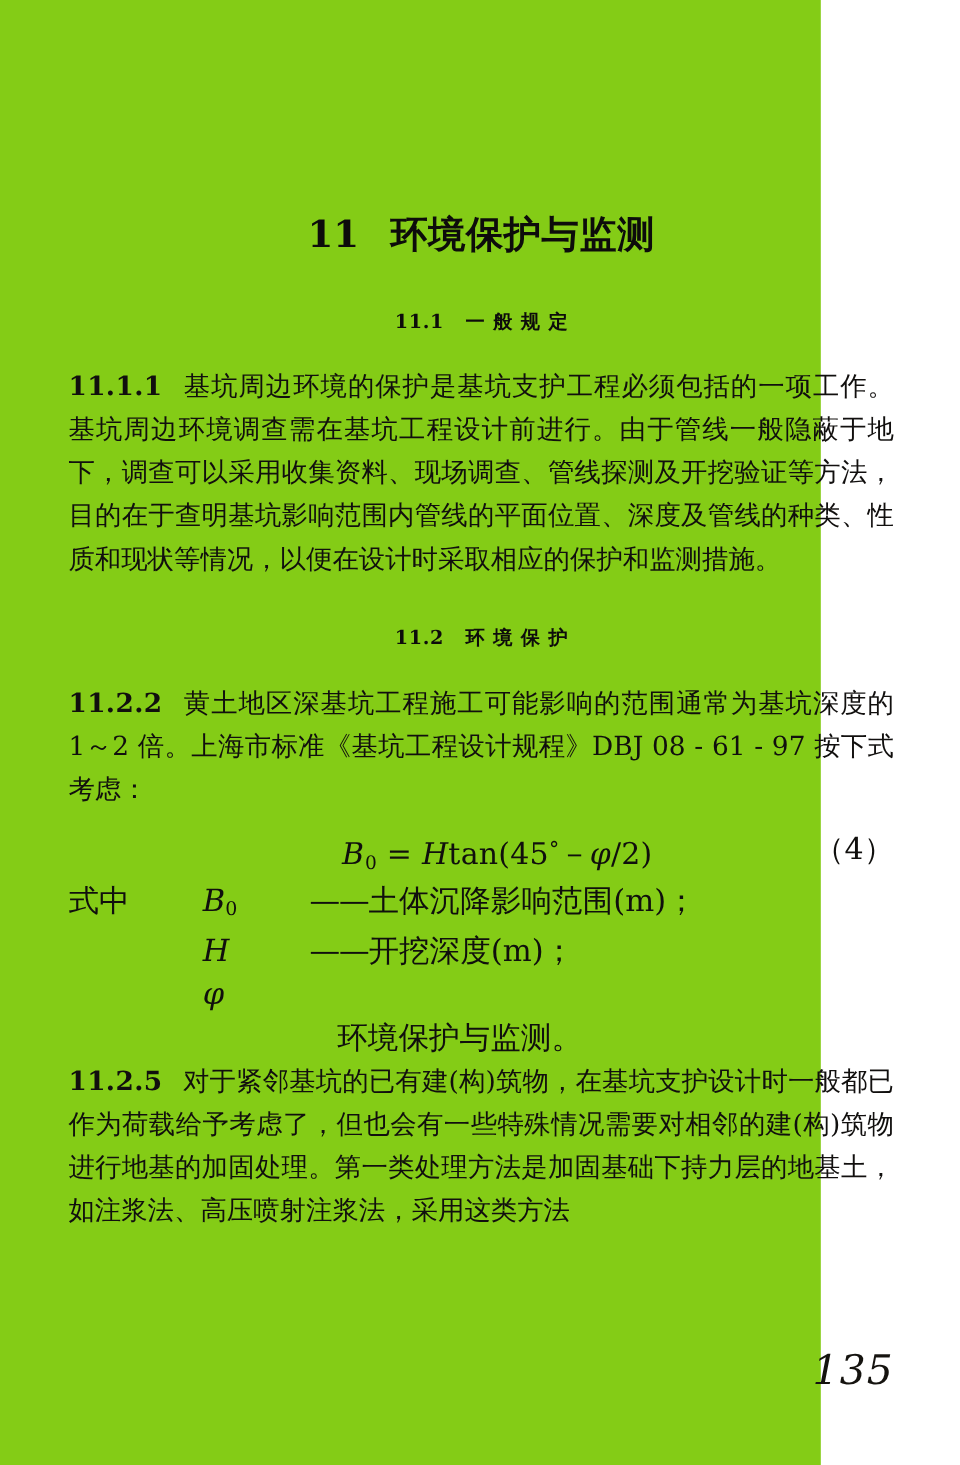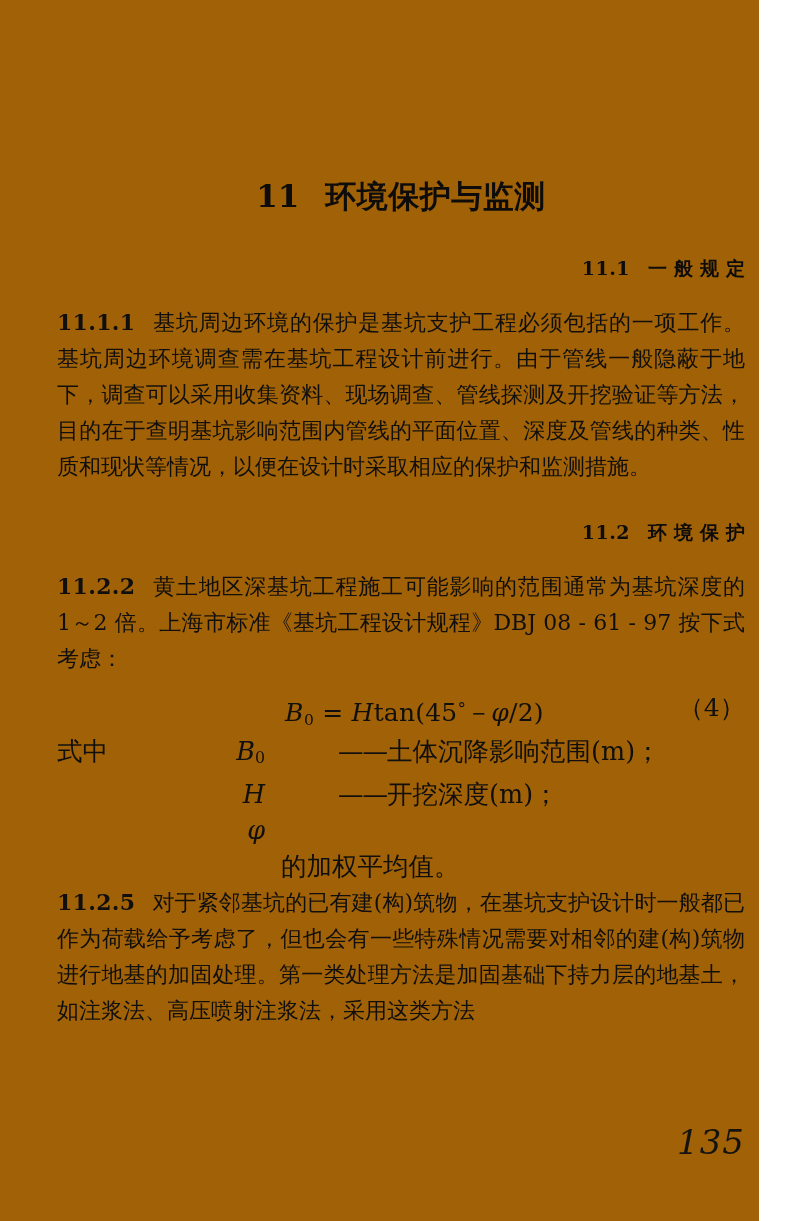--- a/index.html
+++ b/index.html
@@ -13,23 +13,23 @@
     height: 1221px;
     position: relative;
     font-family: "DejaVu Serif", "Liberation Serif", serif;
     color: #100f0d;
     overflow: hidden;
   }
 
   .page {
     position: absolute;
     inset: 0;
-    width: 759px;
+    width: 684px;
     height: 1221px;
-    background: #a16207;
+    background: #84cc16;
     text-decoration: underline;
   }
 
   
   .content {
     position: absolute;
     left: 57px;
     top: 0;
     width: 688px;   
   }
@@ -44,22 +44,22 @@
     letter-spacing: 0.5px;
     color: #0d0c0b;
   }
   .chapter-title .num {
     margin-right: 26px;
     letter-spacing: 0;
   }
 
   
   .section-heading {
-    text-align: right;
-    font-size: 19px;
+    text-align: center;
+    font-size: 16px;
     font-weight: bold;
     line-height: 30px;
     color: #0d0c0b;
   }
   .section-heading .num {
     letter-spacing: 0.5px;
     margin-right: 18px;
   }
   .section-heading .txt {
     letter-spacing: 7px;
@@ -129,31 +129,30 @@
   
   .where-block {
     margin-top: 6px;
     font-size: 25.5px;
     line-height: 36px;
   }
   .where-row {
     display: flex;
     align-items: baseline;
     white-space: nowrap;
-    gap: 40px;
   }
   .where-label {
     width: 112px;
     flex: 0 0 112px;
     text-align: left;
   }
   .where-sym {
     width: 56px;
     flex: 0 0 56px;
-    text-align: right;
+    text-align: left;
     font-style: italic;
     font-family: "DejaVu Serif", "Liberation Serif", serif;
   }
   .where-sym sub {
     font-size: 0.62em;
     font-style: normal;
     vertical-align: -0.22em;
   }
   .where-def {
     padding-left: 2px;
@@ -218,21 +217,21 @@
       </div>
       <div class="where-row">
         <span class="where-label"></span>
         <span class="where-sym"><span>H</span></span>
         <span class="where-def"><span class="dash">——</span><span>开挖深度(m)；</span></span>
       </div>
       <div class="where-row">
         <span class="where-label"></span>
         <span class="where-sym"><span>φ</span></span>
       </div>
-      <div class="where-cont">的加权平均值。</div>
+      <div class="where-cont">环境保护与监测。</div>
     </div>
 
 
     <p class="para">
       <span class="clause latin">11.2.5</span><span>对于紧邻基坑的已有建(构)筑物，在基坑支护设计时一般都已作为荷载给予考虑了，但也会有一些特殊情况需要对相邻的建(构)筑物进行地基的加固处理。第一类处理方法是加固基础下持力层的地基土，如注浆法、高压喷射注浆法，采用这类方法</span>
     </p>
 
   </div>
 
   <div class="folio">135</div>

